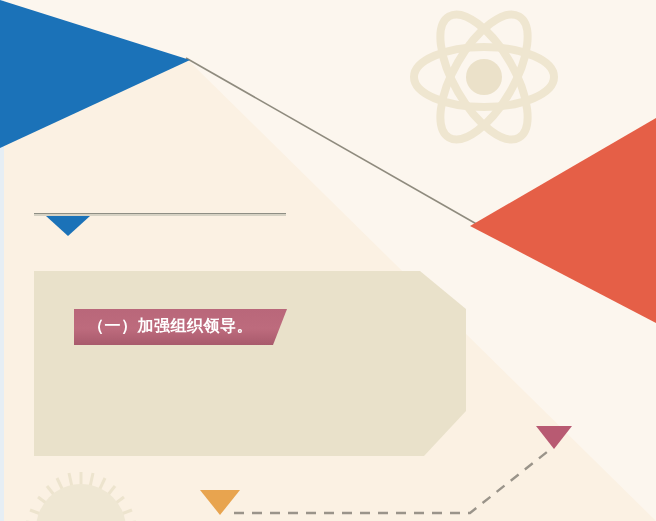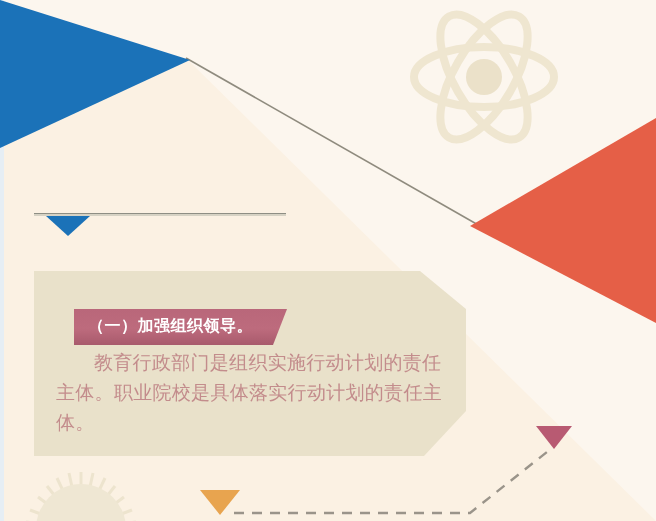--- a/index.html
+++ b/index.html
@@ -133,21 +133,20 @@
     <div class="title-rule"></div>
     <div class="title-caret"></div>
   </div>
 
   <div class="card"></div>
 
   <div class="ribbon-wrap">
     <div class="ribbon">（一）加强组织领导。</div>
   </div>
 
-  <div class="body-text">教育行政部门是组织实施行动计划的责任主体。职业院校是具体落实行动计划的责任主体。</div>
 
   <svg class="sunburst" viewBox="0 0 118 118">
     <g stroke="#EDE4CE" stroke-width="3">
       <line x1="59" y1="59" x2="59" y2="2"></line>
         <line x1="59" y1="59" x2="71" y2="3"></line>
       <line x1="59" y1="59" x2="83" y2="8"></line>
         <line x1="59" y1="59" x2="93" y2="16"></line>
       <line x1="59" y1="59" x2="102" y2="27"></line>
         <line x1="59" y1="59" x2="110" y2="40"></line>
       <line x1="59" y1="59" x2="114" y2="52"></line>

